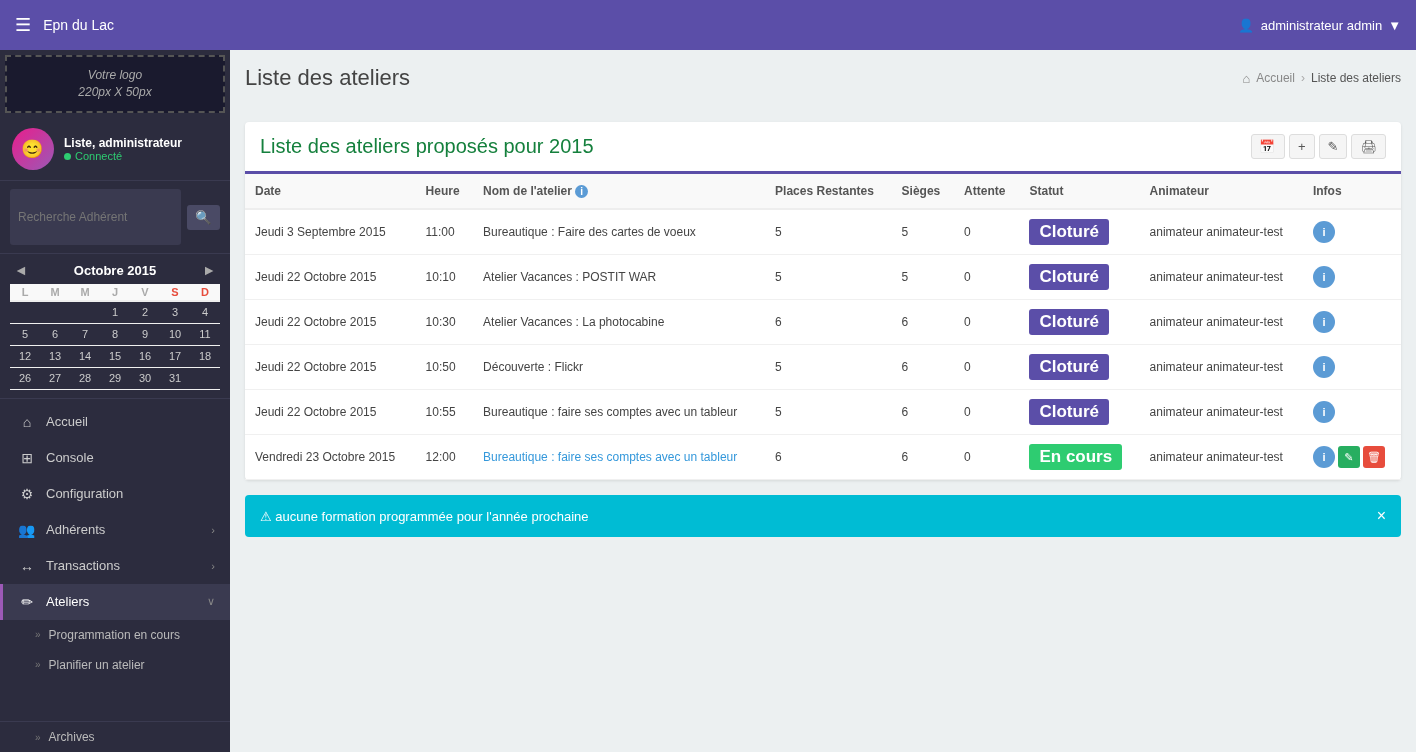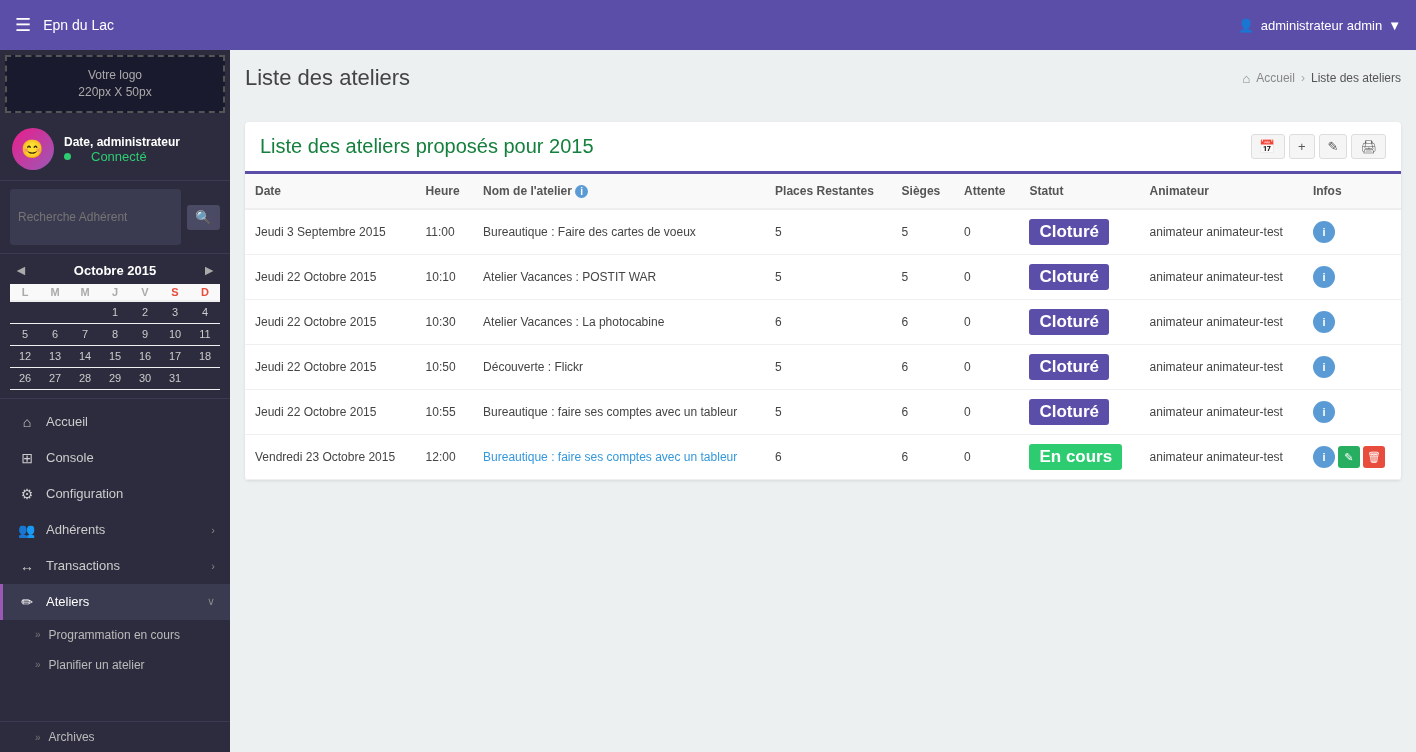--- a/index.html
+++ b/index.html
@@ -38,39 +38,40 @@
     
     .logo-area {
       background: #1a1a2e;
       padding: 8px;
       display: flex;
       align-items: center;
       justify-content: center;
       border: 2px dashed #555;
       margin: 5px;
       height: 58px;
+      font-style: italic;
     }
     .logo-text { color: #aaa; font-size: 12px; text-align: center; line-height: 1.4; }
 
     
     .user-profile {
       display: flex;
       align-items: center;
       gap: 10px;
       padding: 10px 12px;
       border-bottom: 1px solid #3a3a50;
     }
     .user-avatar {
       width: 42px; height: 42px; border-radius: 50%;
       background: linear-gradient(135deg, #e91e8c, #9b59b6);
       display: flex; align-items: center; justify-content: center;
       font-size: 18px; color: white; flex-shrink: 0;
     }
     .user-info .user-greeting { color: #fff; font-size: 12px; font-weight: bold; }
-    .user-info .user-status { color: #2ecc71; font-size: 13px; display: flex; align-items: center; gap: 20px; text-align: right; }
+    .user-info .user-status { color: #2ecc71; font-size: 11px; display: flex; align-items: center; gap: 4px; text-align: right; }
     .status-dot { width: 7px; height: 7px; border-radius: 50%; background: #2ecc71; }
 
     
     .search-box {
       padding: 8px 10px;
       display: flex;
       align-items: center;
       gap: 6px;
       border-bottom: 1px solid #3a3a50;
     }
@@ -267,21 +268,21 @@
     <div class="logo-area">
       <div class="logo-text">
         <div>Votre logo</div>
         <div>220px X 50px</div>
       </div>
     </div>
 
     <div class="user-profile">
       <div class="user-avatar">😊</div>
       <div class="user-info">
-        <div class="user-greeting">Date, administrateur</div>
+        <div class="user-greeting">Liste, administrateur</div>
         <div class="user-status">
           <span class="status-dot"></span>
           <span>Connecté</span>
         </div>
       </div>
     </div>
 
     <div class="search-box">
       <input class="search-input" type="text" placeholder="Recherche Adhérent" style="">
       <button class="search-btn">🔍</button>
@@ -519,15 +520,22 @@
                     <button class="edit-btn">✎</button>
                     <button class="delete-btn">🗑</button>
                   </div>
                 </td>
               </tr>
             </tbody>
         </table>
       </div>
     </div>
 
+    <div class="alert-info">
+      <span>
+        <span>⚠</span>
+        <span>aucune formation programmée pour l'année prochaine</span>
+      </span>
+      <button class="alert-close">×</button>
+    </div>
 
   </div>
 </div>
 
 </body></html>

